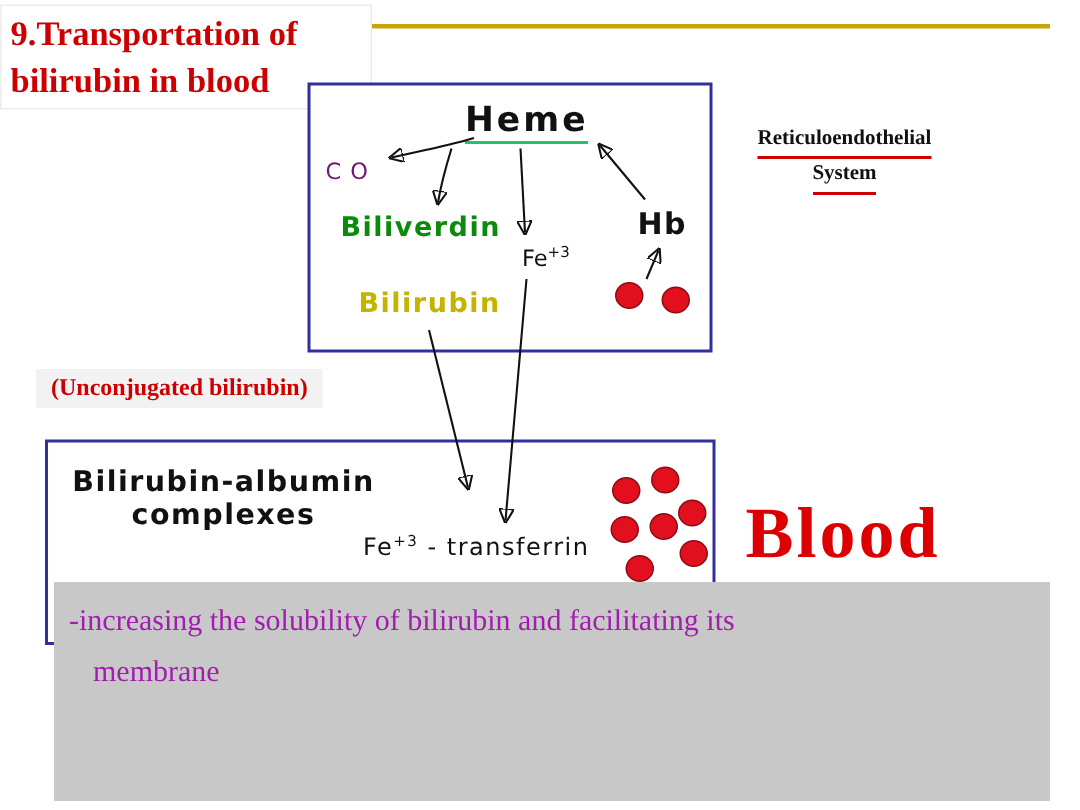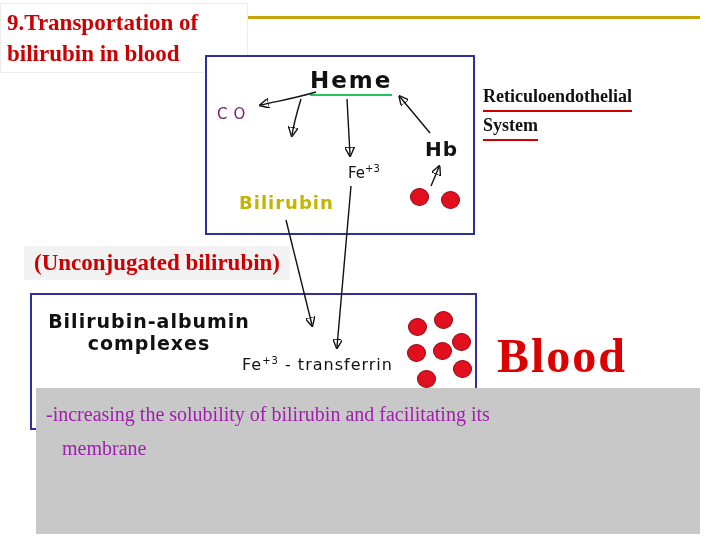--- a/index.html
+++ b/index.html
@@ -23,28 +23,28 @@
   .heme{left:103px;top:10px;font-size:23px;font-weight:bold;letter-spacing:2px;color:#111;
         border-bottom:2px solid #22c55e;padding-bottom:1px;}
   .co{left:10px;top:48px;font-size:15px;letter-spacing:6px;color:#701a75;}
   .biliverdin{left:20px;top:84px;font-size:18px;font-weight:bold;letter-spacing:1px;color:#0c8a0c;}
   .fe{left:141px;top:106px;font-size:15px;color:#111;}
   .hb{left:218px;top:80px;font-size:20px;font-weight:bold;letter-spacing:1px;color:#111;}
   .bilirubin{left:32px;top:135px;font-size:18px;font-weight:bold;letter-spacing:1px;color:#c4b400;text-align:center;}
   sup{font-size:10px;}
   
   .res{
-    position:absolute;left:483px;top:83px;width:212px;text-align:left;
-    font-family:"Liberation Serif", serif;font-weight:bold;font-size:18px;line-height:1.45;color:#111;
+    position:absolute;left:457px;top:83px;width:212px;text-align:center;
+    font-family:"Liberation Serif", serif;font-weight:bold;font-size:14px;line-height:1.45;color:#111;
   }
   .res span{border-bottom:2px solid #cc0000;padding-bottom:1px;display:inline-block;}
   
   .unconj{
     position:absolute;left:24px;top:246px;background:#f2f2f2;padding:4px 10px;
-    font-family:"Liberation Serif", serif;font-weight:bold;font-size:23px;color:#cc0000;
+    font-family:"Liberation Serif", serif;font-weight:bold;font-size:16px;color:#cc0000;
   }
   
   .complexes{left:8px;top:16px;width:218px;text-align:center;font-size:19px;font-weight:bold;
              letter-spacing:1px;line-height:1.15;color:#111;white-space:normal;}
   .transferrin{left:210px;top:60px;font-size:16px;letter-spacing:1px;color:#111;}
   
   .blood{
     position:absolute;left:497px;top:328px;font-family:"Liberation Serif", serif;
     font-weight:bold;font-size:48px;letter-spacing:2px;color:#dd0000;
   }
@@ -70,20 +70,21 @@
   <div class="yellow-line"></div>
 
   <div class="title-box">
     <div>9.Transportation of</div>
     <div>bilirubin in blood</div>
   </div>
 
   <div class="top-box">
     <div class="lbl heme">Heme</div>
     <div class="lbl co">CO</div>
+    <div class="lbl biliverdin">Biliverdin</div>
     <div class="lbl fe"><span>Fe</span><sup>+3</sup></div>
     <div class="lbl hb">Hb</div>
     <div class="lbl bilirubin">Bilirubin</div>
   </div>
 
   <div class="res">
     <span>Reticuloendothelial</span><br>
     <span>System</span>
   </div>
 

